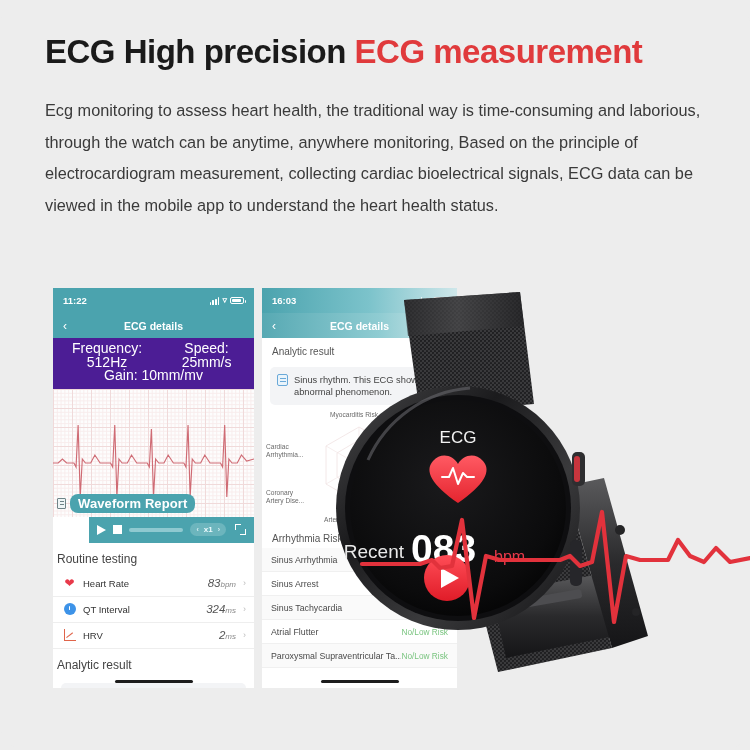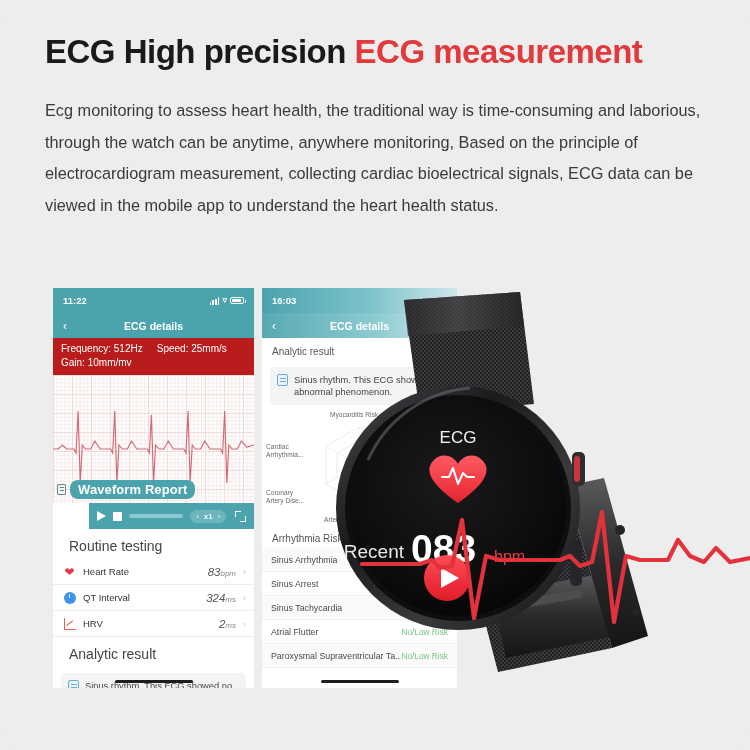--- a/index.html
+++ b/index.html
@@ -60,22 +60,23 @@
     height: 25px; display: flex; align-items: center; position: relative;
     color: #fff; font-size: 10.5px; font-weight: bold;
   }
   .nav-left  { background: #4ba3ae; }
   .nav-right { background: linear-gradient(90deg,#57a9b3 0%, #8fccd2 60%, #d8eaec 100%); }
   .navbar .back { position: absolute; left: 10px; font-size: 12px; font-weight: normal; }
   .navbar .title { width: 100%; text-align: center; }
 
   
   .infobar {
-    background: #b91c1c; color: #fff; font-size: 10px; line-height: 13.5px;
+    background: #4c1d95; color: #fff; font-size: 14px; line-height: 13.5px;
     padding: 4px 8px 6px 8px;
+    text-align: center;
   }
   .infobar .row1 { display: flex; gap: 14px; }
 
   
   .ecg-grid {
     position: relative; height: 128px; background: #fdfdfd;
     background-image:
       linear-gradient(to right, #f0dada 1px, transparent 1px),
       linear-gradient(to bottom, #f0dada 1px, transparent 1px),
       linear-gradient(to right, #f8ecec 1px, transparent 1px),
@@ -113,21 +114,21 @@
     display:flex;align-items:center;gap:5px; background:#6cb5bd; border-radius:9px;
     padding:2px 6px; color:#eafafd; font-size:8px; font-weight:bold;
   }
   .m-speed .chev { font-size:7px; opacity:.85; }
   .m-full { width:11px;height:11px; position:relative; margin-left:2px; }
   .m-full::before,.m-full::after{content:"";position:absolute;width:5px;height:5px;}
   .m-full::before{left:0;top:0;border-left:1.6px solid #fff;border-top:1.6px solid #fff;}
   .m-full::after{right:0;bottom:0;border-right:1.6px solid #fff;border-bottom:1.6px solid #fff;}
 
   
-  .sec-title { font-size: 14px; color: #444; padding: 9px 10px 5px 16px; }
+  .sec-title { font-size: 12px; color: #444; padding: 9px 10px 5px 4px; }
   .lrow {
     display:flex; align-items:center; gap:7px; padding: 6px 8px 6px 10px;
     border-bottom: 1px solid #eee; font-size: 9.5px; color:#333;
   }
   .lrow .lbl { flex: 1; }
   .lrow .val { font-size: 11.5px; color:#555;font-style:italic; }
   .lrow .val small { font-size: 8px; color:#888; }
   .lrow .chev { color:#bbb; font-size:9px; }
   .ic { width:13px;height:13px;display:inline-flex;align-items:center;justify-content:center;flex:0 0 13px; }
   .ic-heart { color:#e8394a; font-size:12px; line-height:1; }

